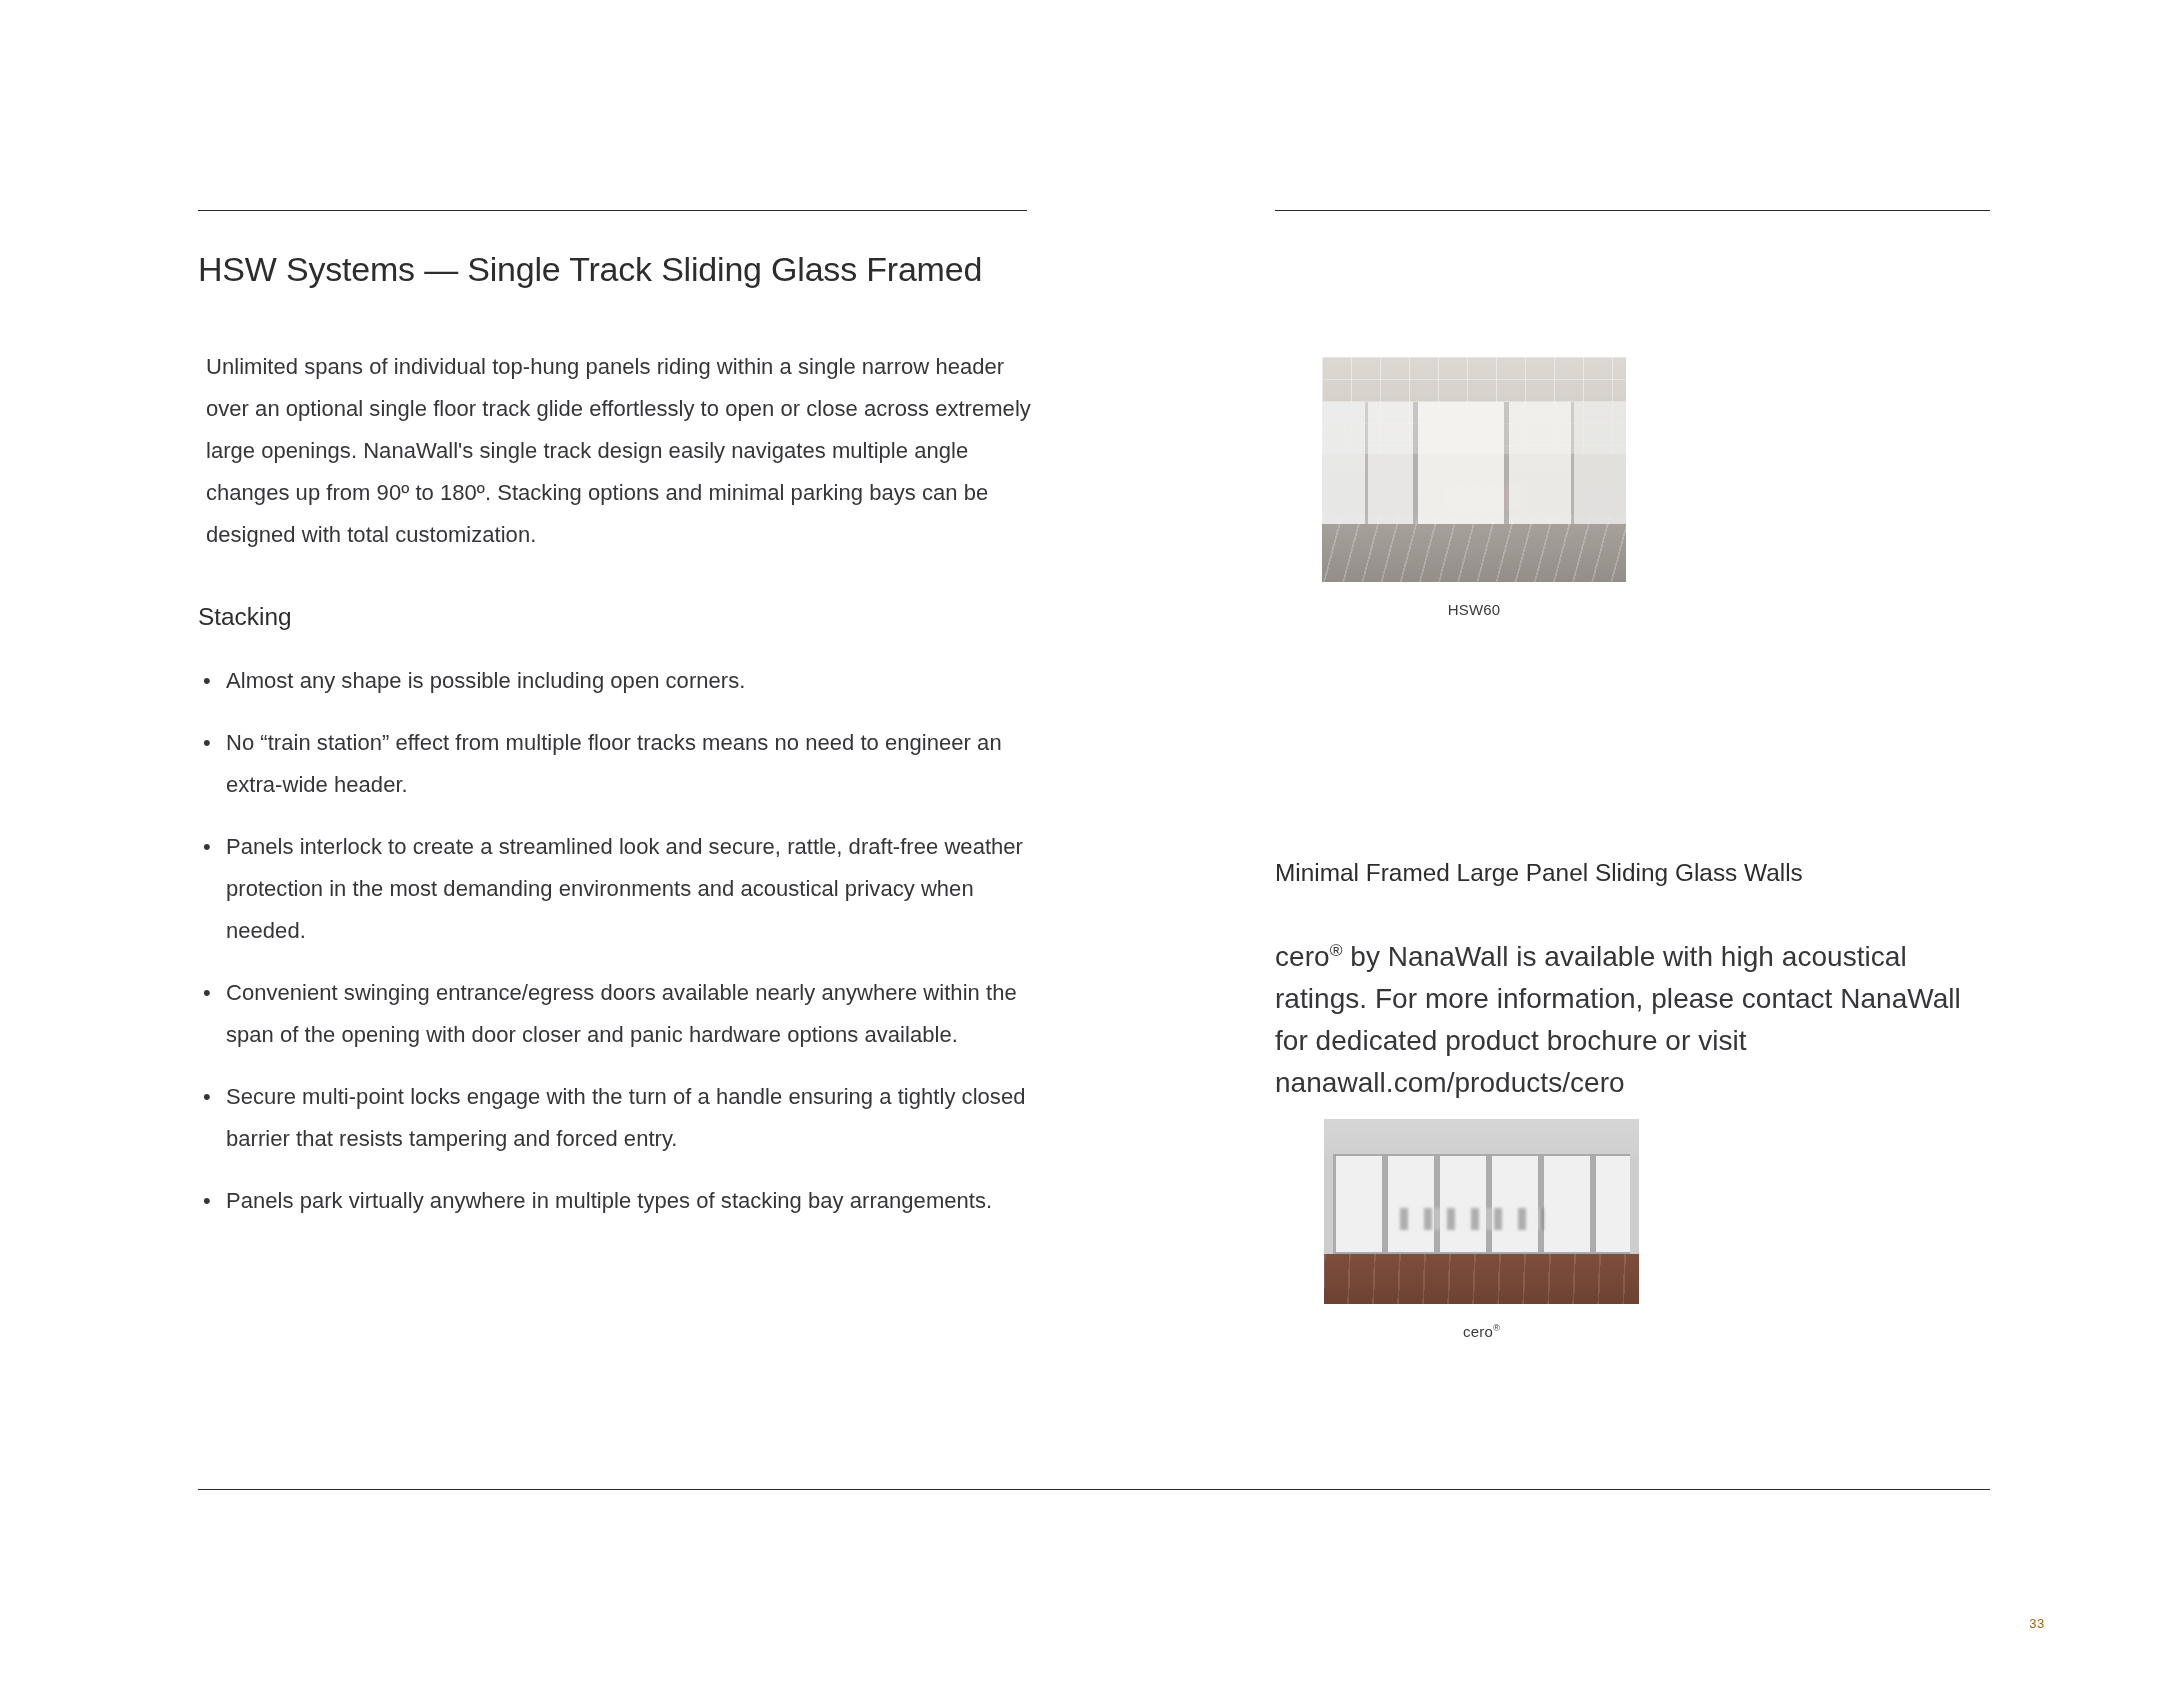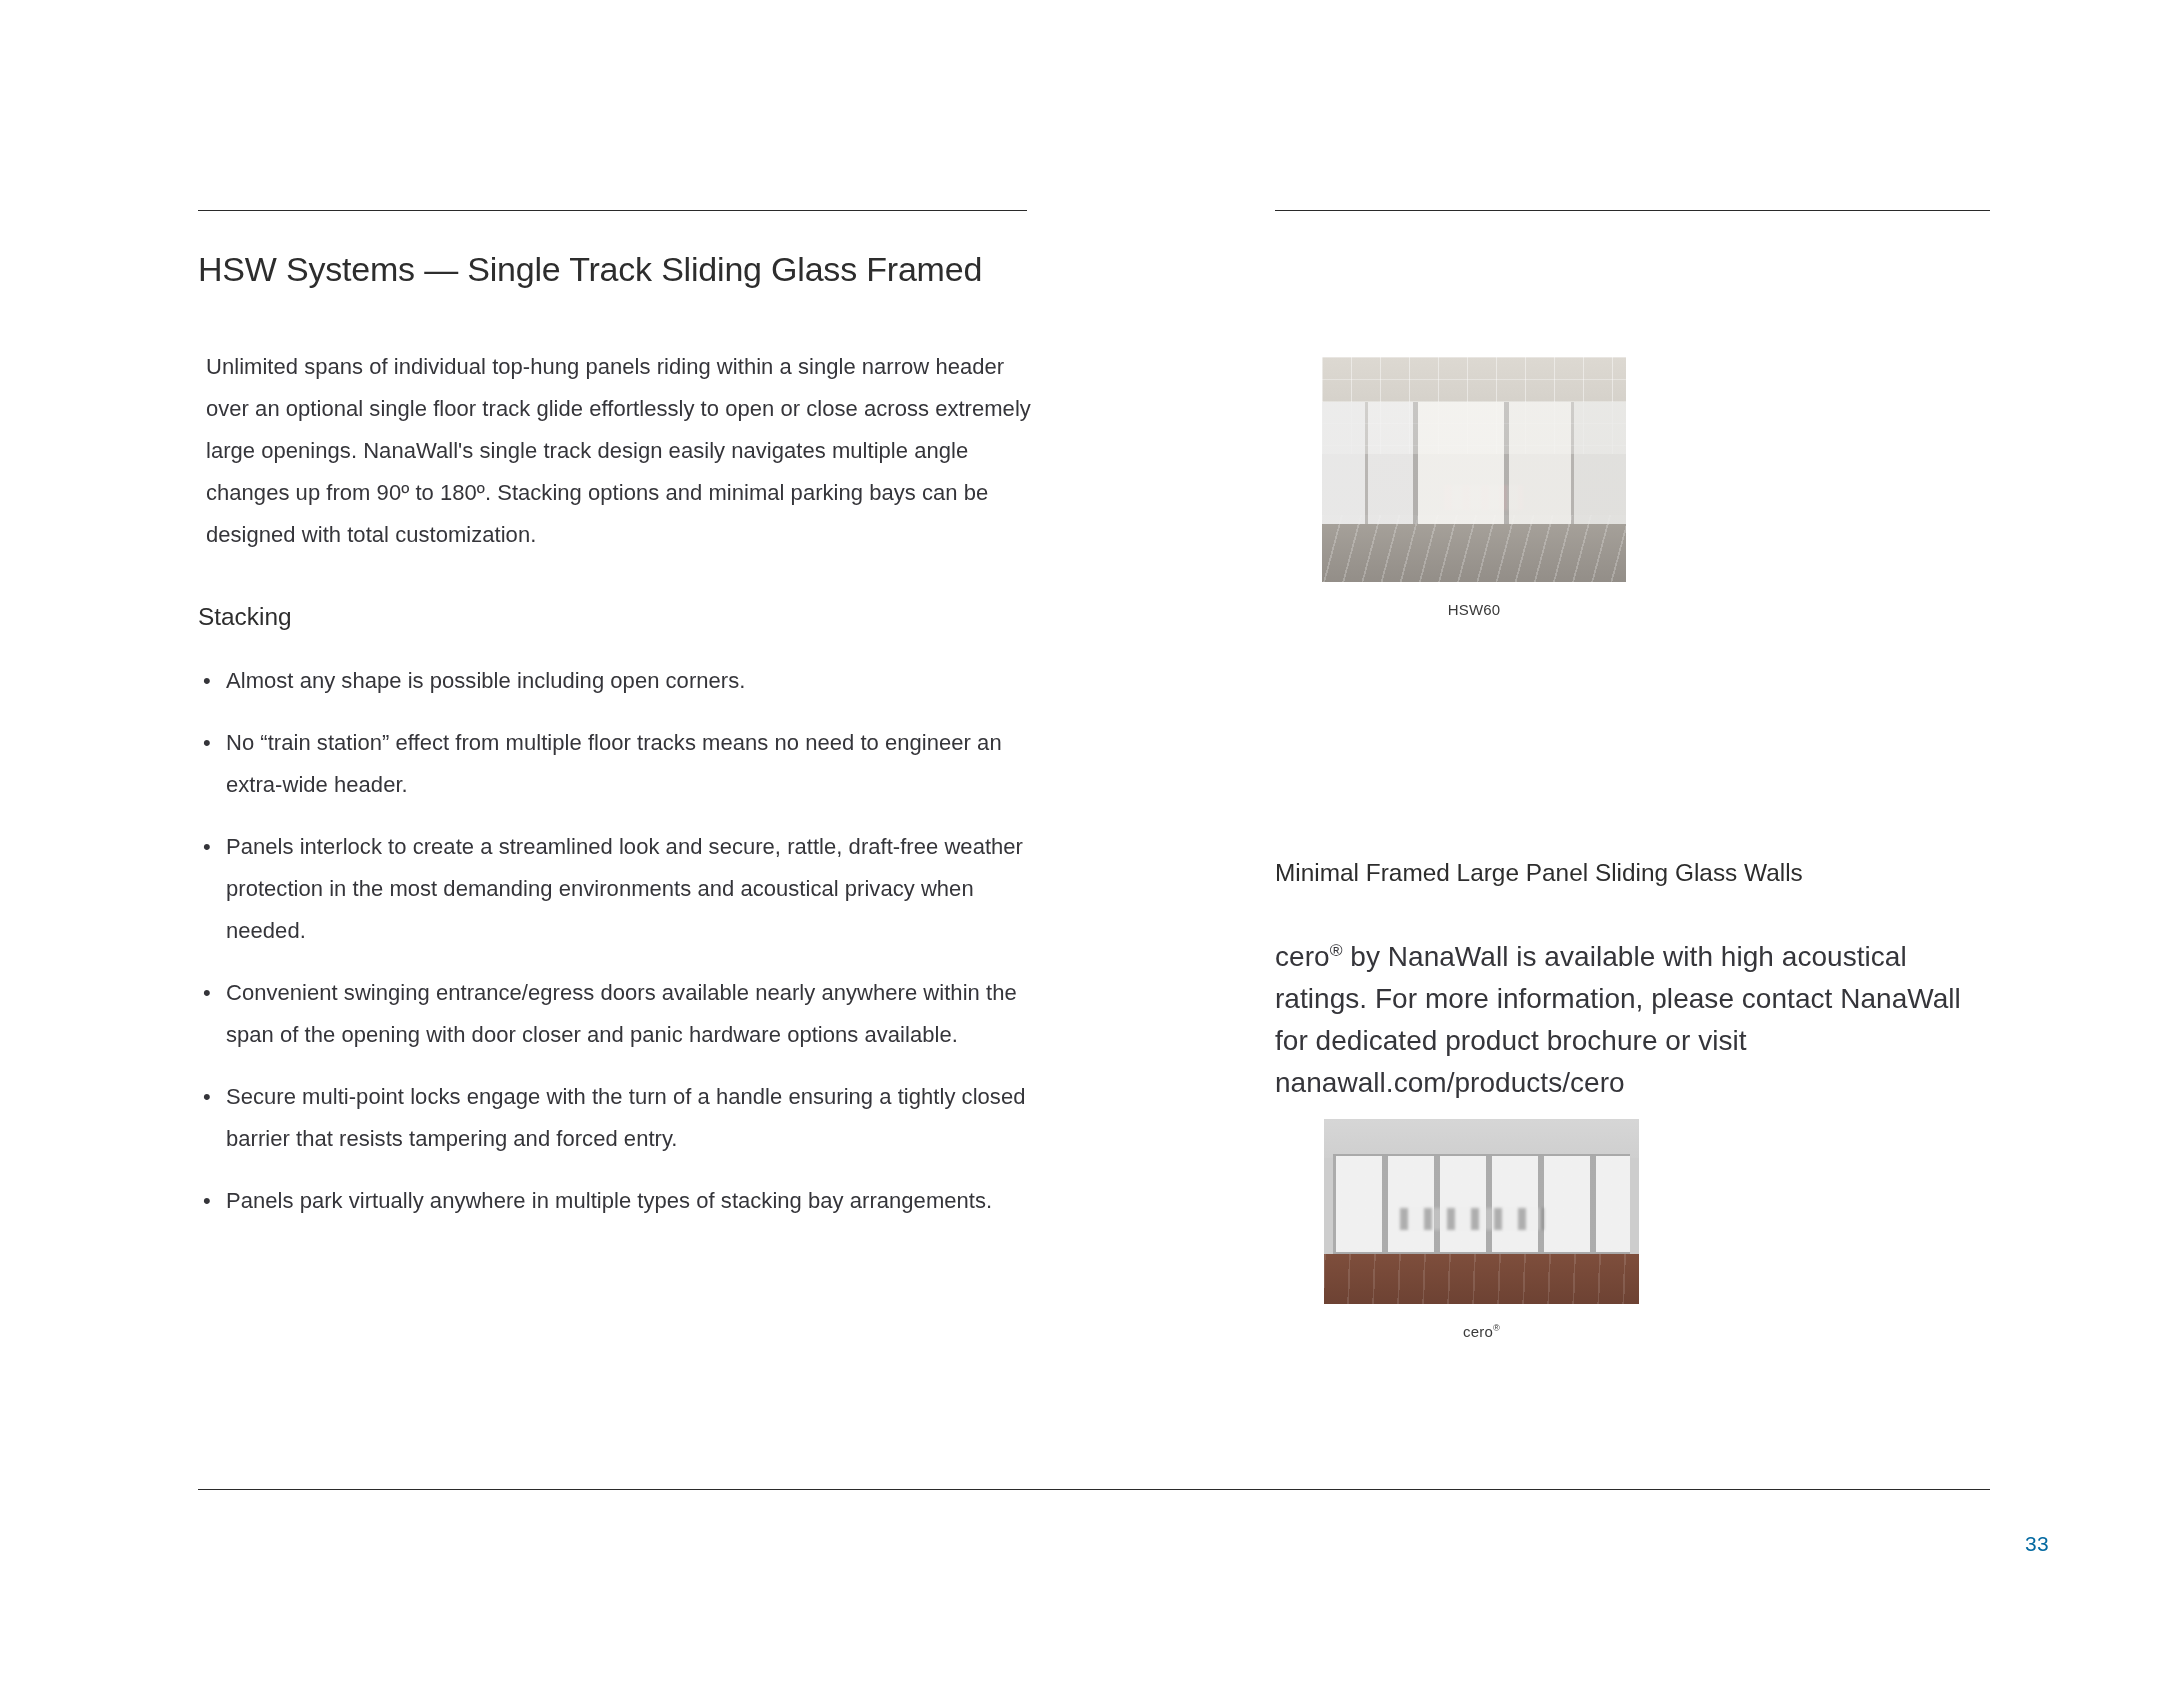--- a/index.html
+++ b/index.html
@@ -276,25 +276,25 @@
     color: #3a3a3a;
     margin-top: 18.5px;
     letter-spacing: 0.2px;
   }
   .cero-caption sup { font-size: 0.62em; vertical-align: super; }
 
   
   .page-number {
     position: absolute;
     left: 2012px;
-    top: 1532px;
+    top: 1616px;
     width: 50px;
     text-align: center;
-    font-size: 21px;
-    color: #0369a1;
+    font-size: 13px;
+    color: #a16207;
     letter-spacing: 0.4px;
   }
 </style>
 </head>
 <body>
 
 <div class="page">
 
   <div class="rule rule-left"></div>
   <div class="rule rule-right"></div>

